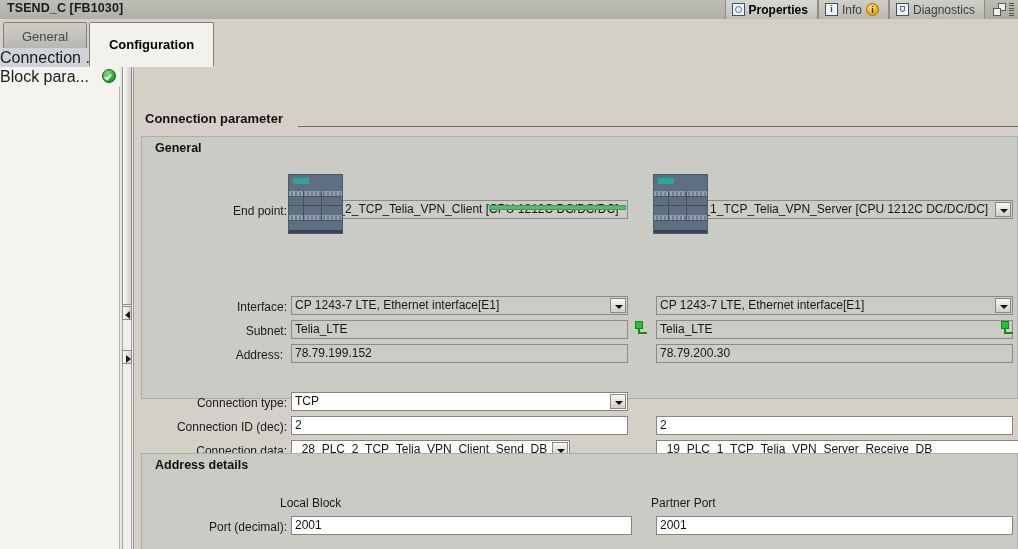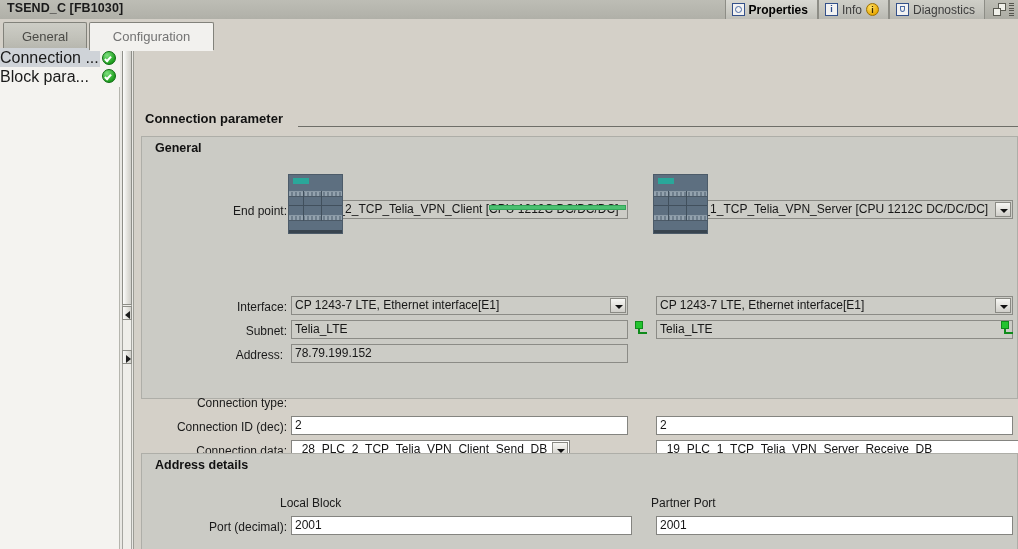--- a/index.html
+++ b/index.html
@@ -113,23 +113,23 @@
     background: linear-gradient(to bottom,#cdcdc6 0%,#c2c2ba 55%,#b6b6ae 100%);
     border: 1px solid #82827b;
     border-bottom: none;
     border-radius: 2px 2px 0 0;
     display: flex; align-items: center; justify-content: center;
     font-size: 13px; color: #4a4a46;
     cursor: default;
   }
   .tab.active {
     background: #f2f1ee;
-    color: #737373; font-weight: normal;
+    color: #000000; font-weight: bold;
     z-index: 3;
-    height: 28px;
+    height: 44px;
   }
   .tab.active::after {
     content: ""; position: absolute; left: 0; right: 0; bottom: -1px; height: 2px; background: #f2f1ee;
   }
   #tab-general { left: 3px; width: 84px; }
   #tab-config  { left: 89px; width: 125px; }
 
   
   .leftnav {
     position: absolute; left: 0; top: 48px;
@@ -433,22 +433,24 @@
     </div>
     <div class="field readonly" style="left:521px; top:272px; width:357px;">Telia_LTE</div>
     <div class="netnode" style="left:865px; top:273px;">
       <span class="sq"></span>
         <span class="stem"></span>
         <span class="bar"></span>
     </div>
 
     <div class="flabel" style="left:16px; top:300px; width:132px;">Address:</div>
     <div class="field readonly" style="left:156px; top:296px; width:337px;">78.79.199.152</div>
+    <div class="field readonly" style="left:521px; top:296px; width:357px;">78.79.200.30</div>
 
     <div class="flabel" style="left:20px; top:348px; width:132px;">Connection type:</div>
+    <div class="field combo" style="left:156px; top:344px; width:337px;">TCP<span class="arrowbtn"></span></div>
 
     <div class="flabel" style="left:20px; top:372px; width:132px;">Connection ID (dec):</div>
     <div class="field" style="left:156px; top:368px; width:337px;">2</div>
     <div class="field" style="left:521px; top:368px; width:357px;">2</div>
 
     <div class="flabel" style="left:20px; top:396px; width:132px;">Connection data:</div>
     <div class="field combo" style="left:156px; top:392px; width:279px;">_28_PLC_2_TCP_Telia_VPN_Client_Send_DB<span class="arrowbtn"></span></div>
     <div class="field combo" style="left:521px; top:392px; width:405px;">_19_PLC_1_TCP_Telia_VPN_Server_Receive_DB<span class="arrowbtn"></span></div>
 
     <div class="radio-row" style="left:156px; top:416px;">

